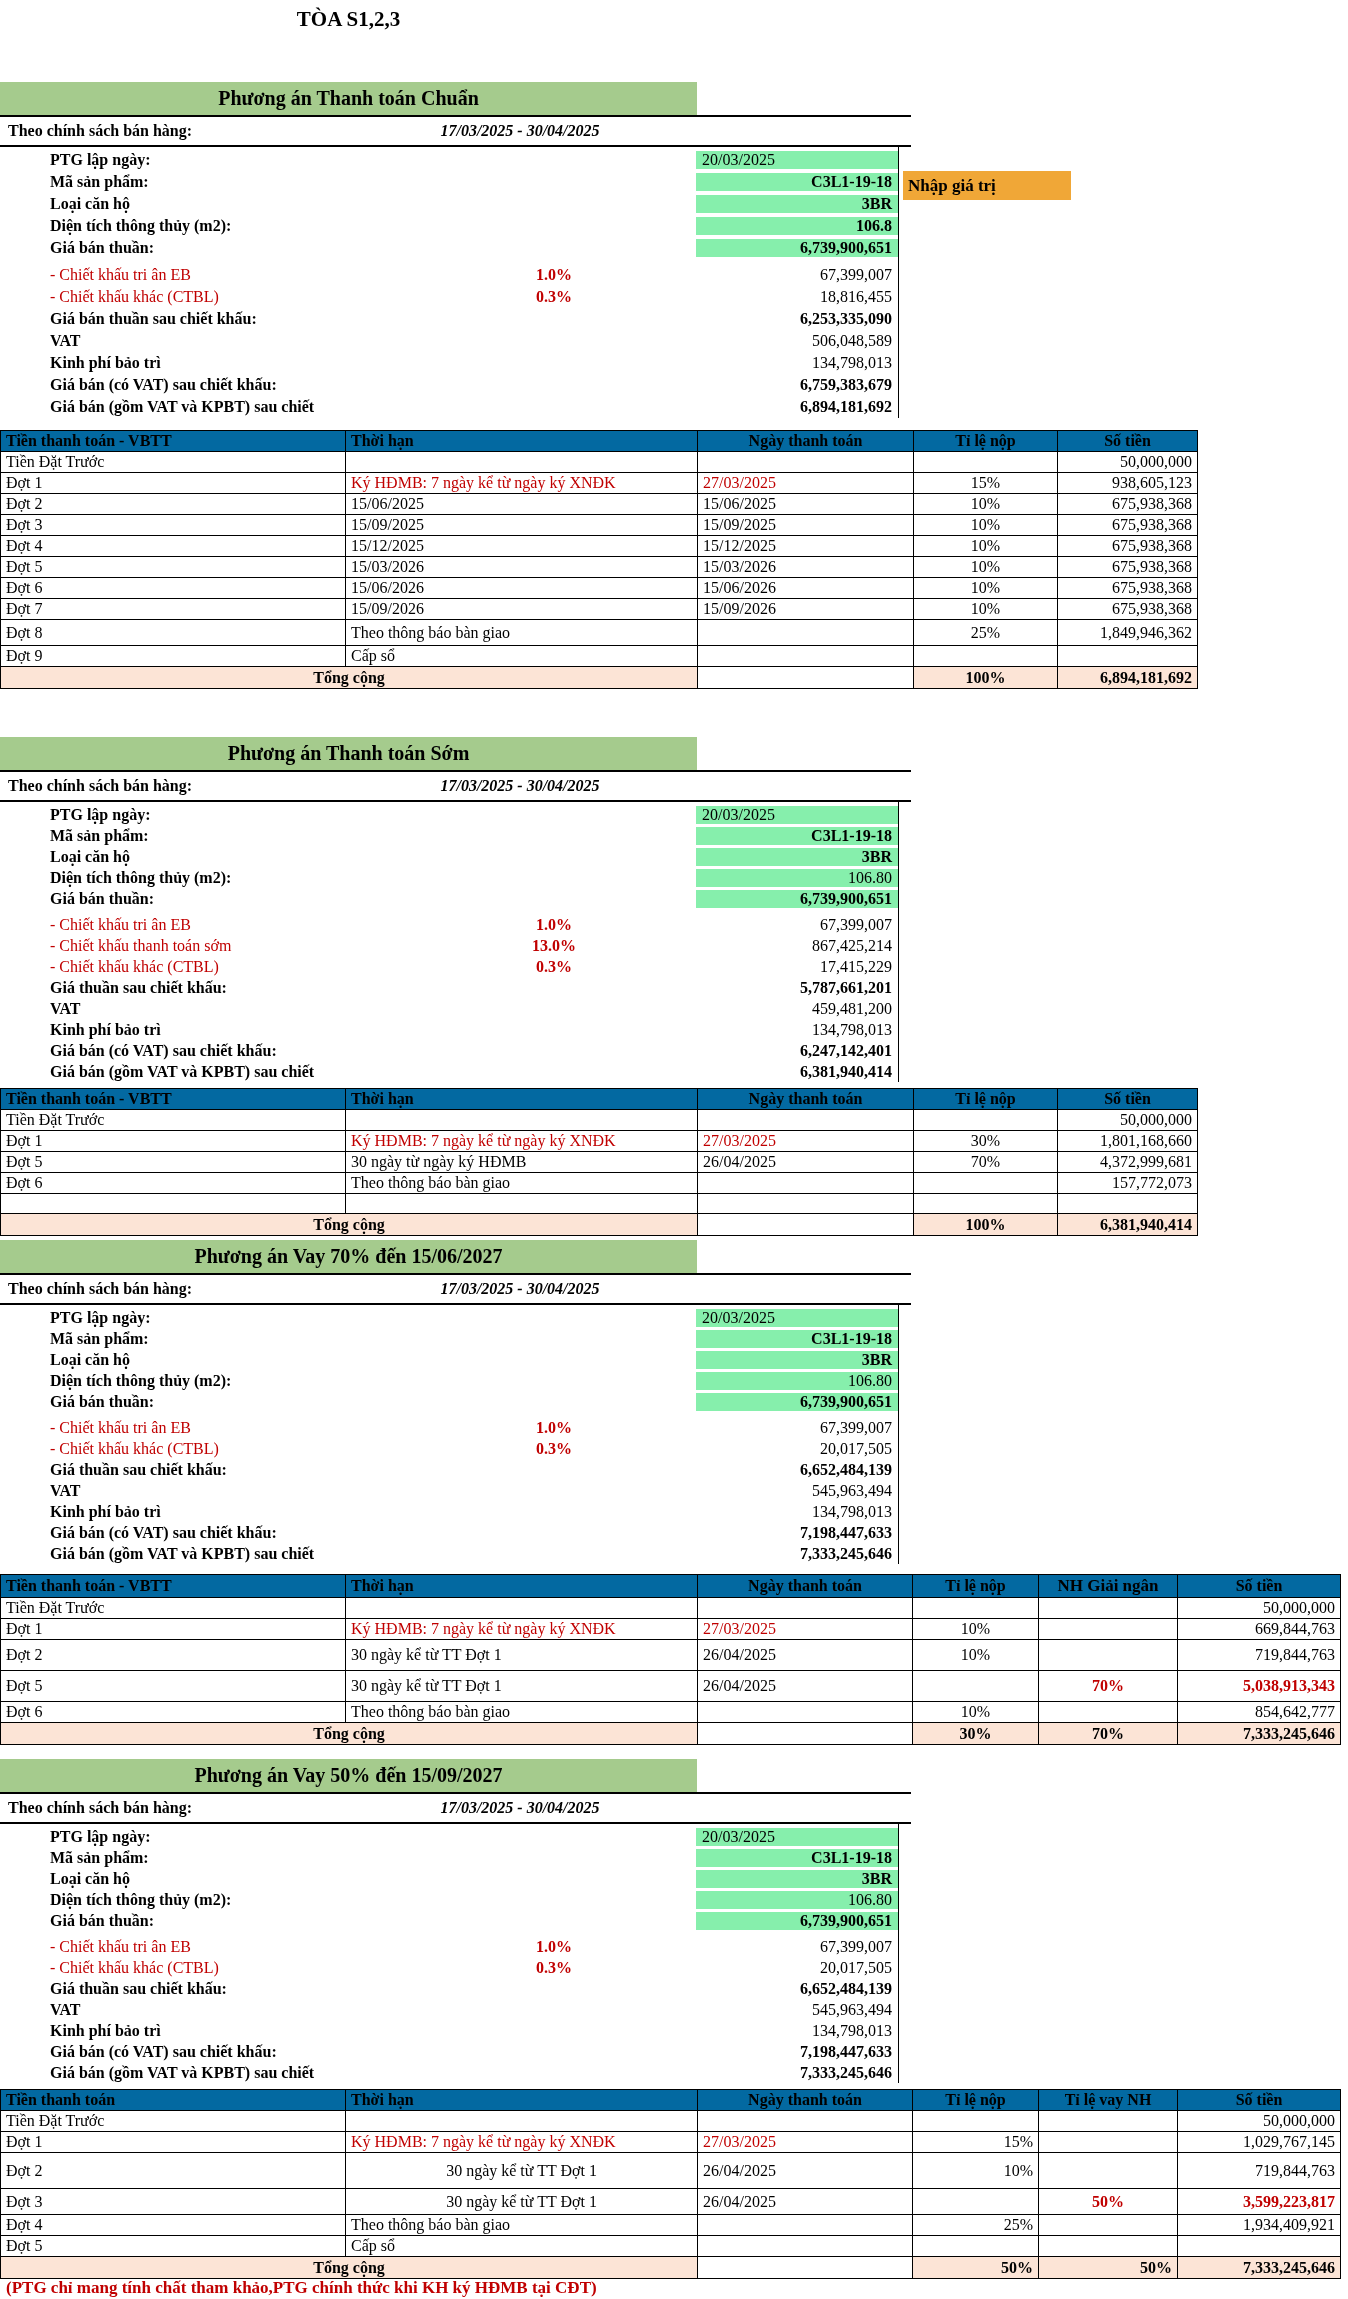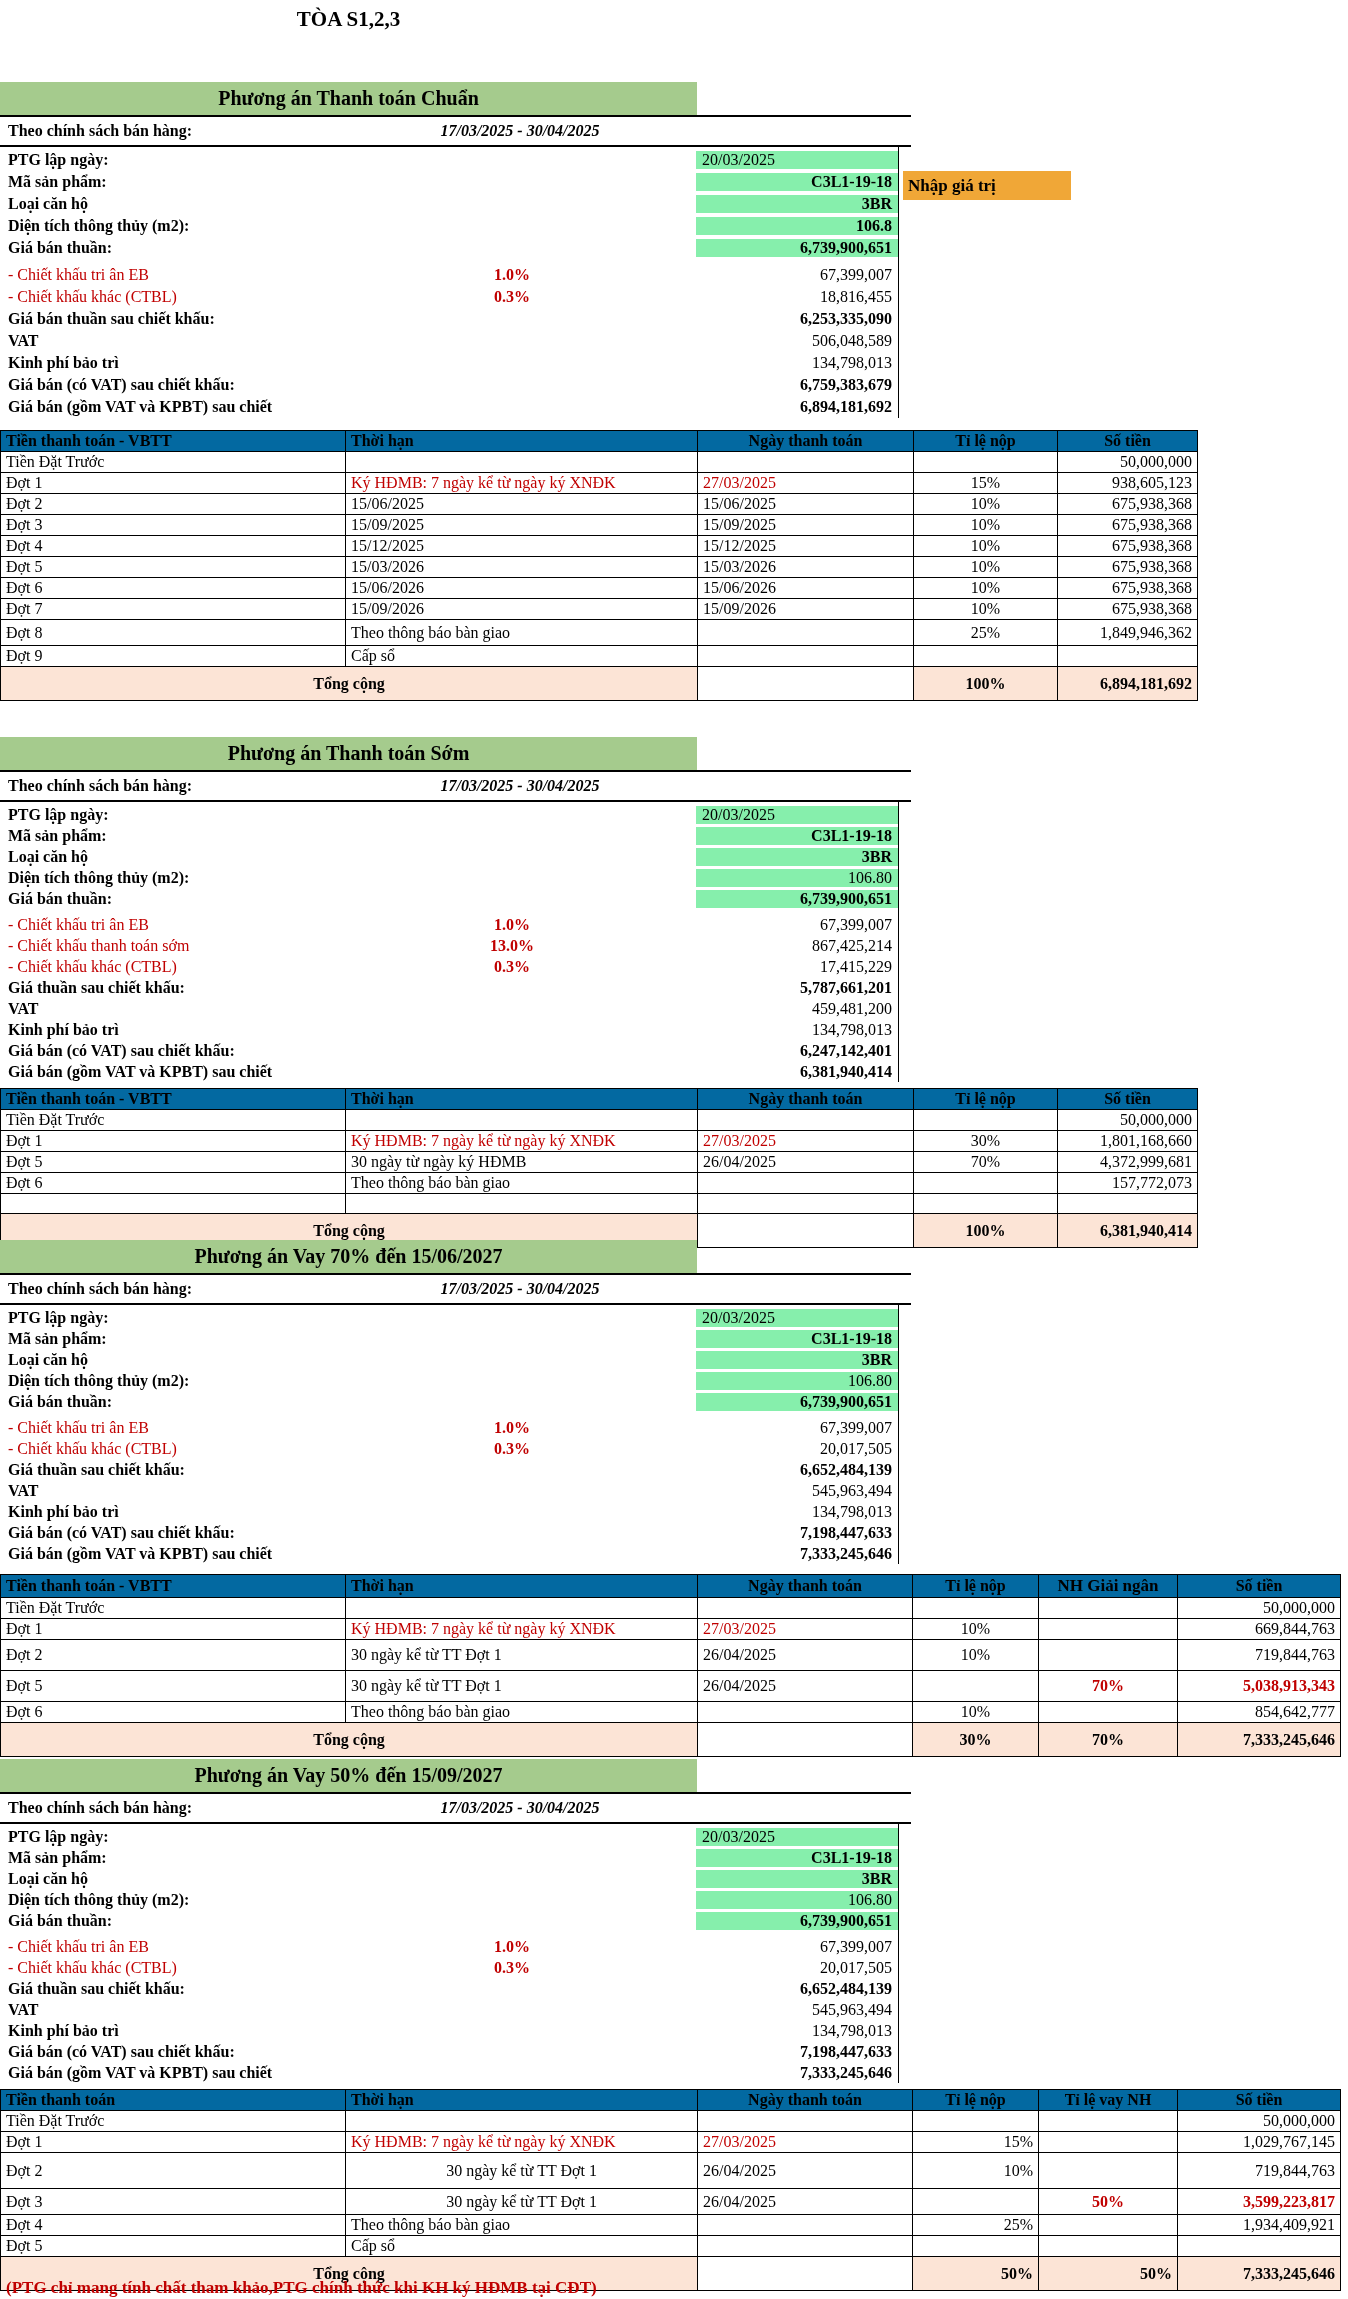--- a/index.html
+++ b/index.html
@@ -12,39 +12,39 @@
   
   .section{position:absolute;left:0;width:1348px;}
   .green{width:697px;height:33px;background:#A5CB8D;display:flex;align-items:center;
          justify-content:center;font-weight:bold;font-size:20px;}
   .policy{width:911px;height:32px;border-top:2px solid #000;border-bottom:2px solid #000;
           display:flex;align-items:center;font-size:16px;}
   .plabel{flex:0 0 360px;font-weight:bold;padding-left:8px;}
   .pvalue{flex:0 0 320px;text-align:center;font-weight:bold;font-style:italic;}
   
   .info{width:899px;border-right:1px solid #000;position:relative;padding-top:2px;}
-  .irow{display:flex;align-items:center;height:21px;font-size:16px;}
+  .irow{display:flex;align-items:center;height:21px;font-size:16px;margin-left:42px;}
   .s0 .irow{height:22px;}
   .irow.gap{margin-top:5px;}
   .ilabel{flex:0 0 422px;padding-left:8px;font-weight:bold;white-space:nowrap;}
   .ilabel.red{font-weight:normal;}
   .ipct{flex:0 0 180px;text-align:center;font-weight:bold;color:#C00000;}
   .ival{flex:0 0 202px;margin-left:auto;text-align:right;padding-right:6px;white-space:nowrap;}
   .ival.lft{text-align:left;padding-left:6px;}
   .ival.shade{background:#86efac;}
   .b{font-weight:bold;}
   .red{color:#C00000;}
   .gold{position:absolute;left:903px;top:24px;width:168px;height:29px;background:#F0A737;
         font-weight:bold;font-size:17px;line-height:29px;padding-left:5px;white-space:nowrap;}
   
   table.pay{border-collapse:collapse;table-layout:fixed;font-size:16px;}
   .pay td{border:1px solid #000;padding:1px 5px;height:20px;white-space:nowrap;
           overflow:hidden;vertical-align:middle;}
   .pay tr.head td{background:#0369a1;font-weight:bold;height:16px;}
-  .pay tr.tot td{background:#FCE4D6;font-weight:bold;height:34px;}
+  .pay tr.tot td{background:#FCE4D6;font-weight:bold;height:22px;}
   .pay tr.tot td.white{background:#fff;}
   .pay td.l{text-align:left;}
   .pay td.c{text-align:center;}
   .pay td.r{text-align:right;}
   .pay tr.t30 td{height:31px;}
   .pay tr.t36 td{height:36px;}
   .pay tr.t25 td{height:26px;}
   .mt12{margin-top:12px;}
   .mt10{margin-top:10px;}
   .mt6{margin-top:6px;}

